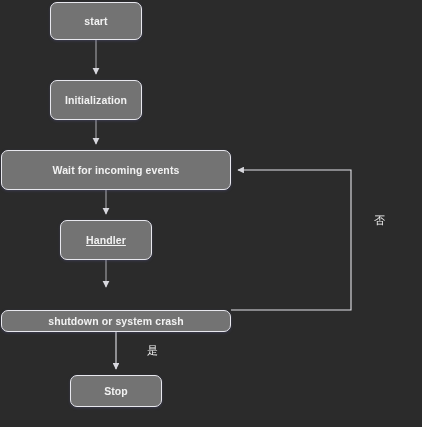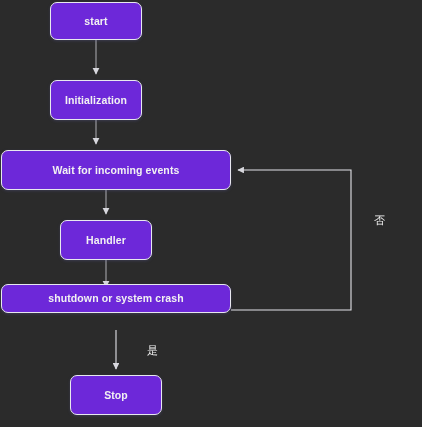--- a/index.html
+++ b/index.html
@@ -14,21 +14,21 @@
     height: 427px;
     background: #2b2b2b;
     overflow: hidden;
     font-family: "Liberation Sans", sans-serif;
   }
   .node {
     position: absolute;
     box-sizing: border-box;
     border: 1px solid #e8e8ee;
     border-radius: 7px;
-    background: #6d28d9;
+    background: #737373;
     color: #f2f2f2;
     font-size: 10.5px;
     font-weight: bold;
     letter-spacing: 0.1px;
     display: flex;
     align-items: center;
     justify-content: center;
     text-align: center;
     box-shadow: 0 1px 3px rgba(90, 90, 150, 0.35);
     line-height: 1.2;
@@ -80,29 +80,29 @@
   </div>
 
   <div class="node" style="left:1px; top:150px; width:230px; height:40px;">
     <span>Wait for incoming events</span>
   </div>
 
   <div class="node" style="left:50px; top:80px; width:92px; height:40px;">
     <span>Initialization</span>
   </div>
 
-  <div class="node" style="left:60px; top:220px; width:92px; height:40px;">
+  <div class="node" style="left:60px; top:220px; width:92px; height:40px;text-decoration:underline;">
     <span>Handler</span>
   </div>
 
-  <div class="node" style="left:1px; top:284px; width:230px; height:29px;">
+  <div class="node" style="left:1px; top:310px; width:230px; height:22px;">
     <span>shutdown or system crash</span>
   </div>
 
-  <div class="node" style="left:70px; top:375px; width:92px; height:40px;">
+  <div class="node" style="left:70px; top:375px; width:92px; height:32px;">
     <span>Stop</span>
   </div>
 
   <div class="edge-label" style="left:374px; top:215px;">否</div>
 
   <div class="edge-label" style="left:147px; top:345px;">是</div>
 
 </div>
 
 </body></html>

